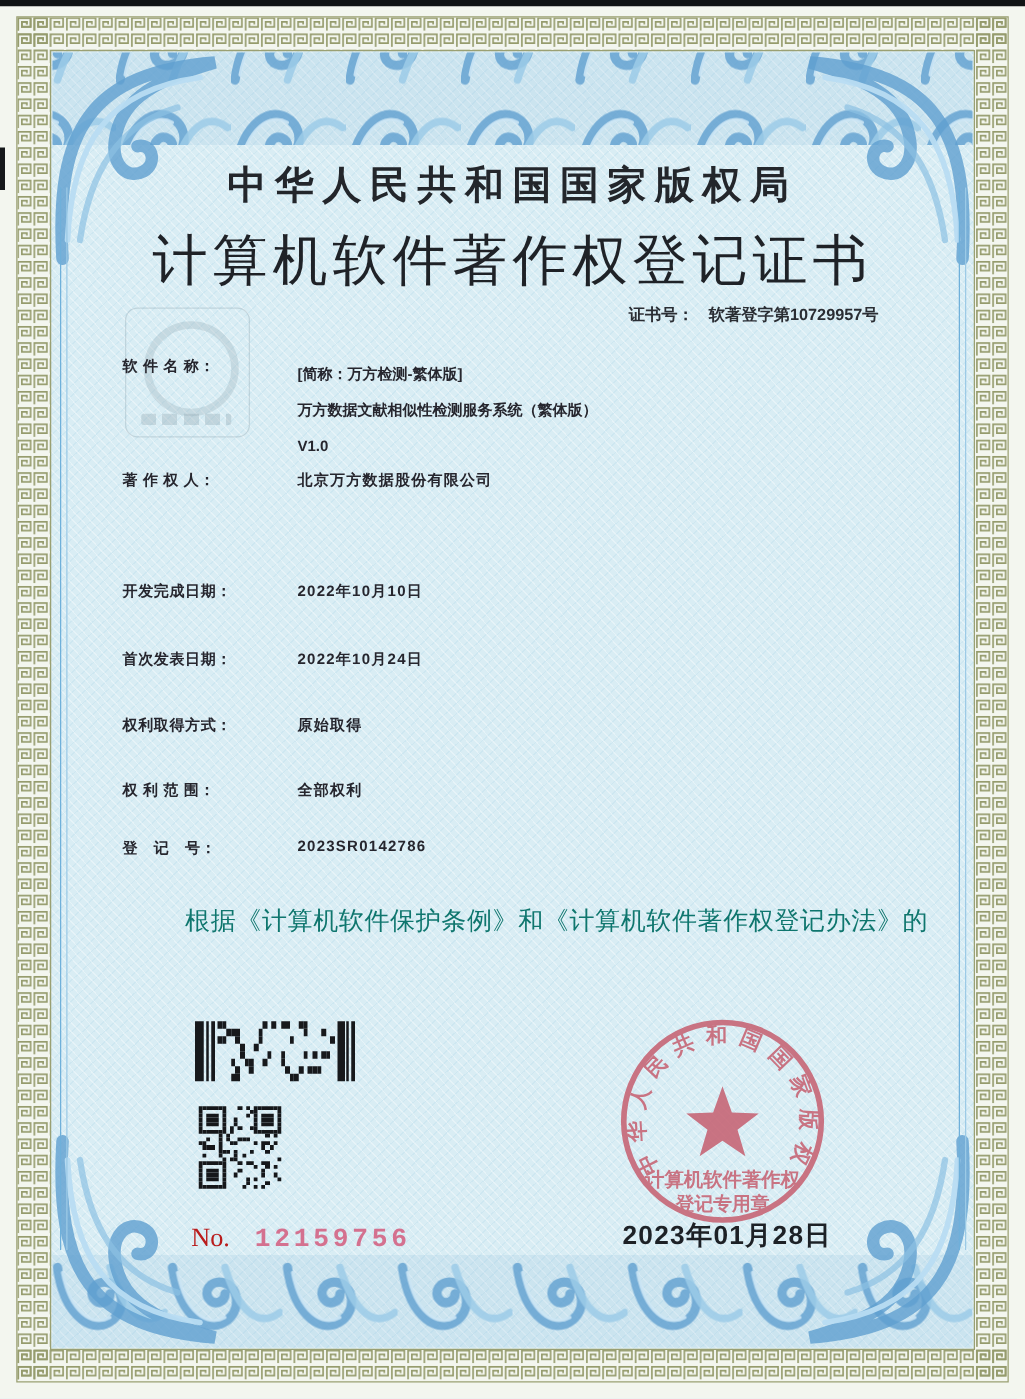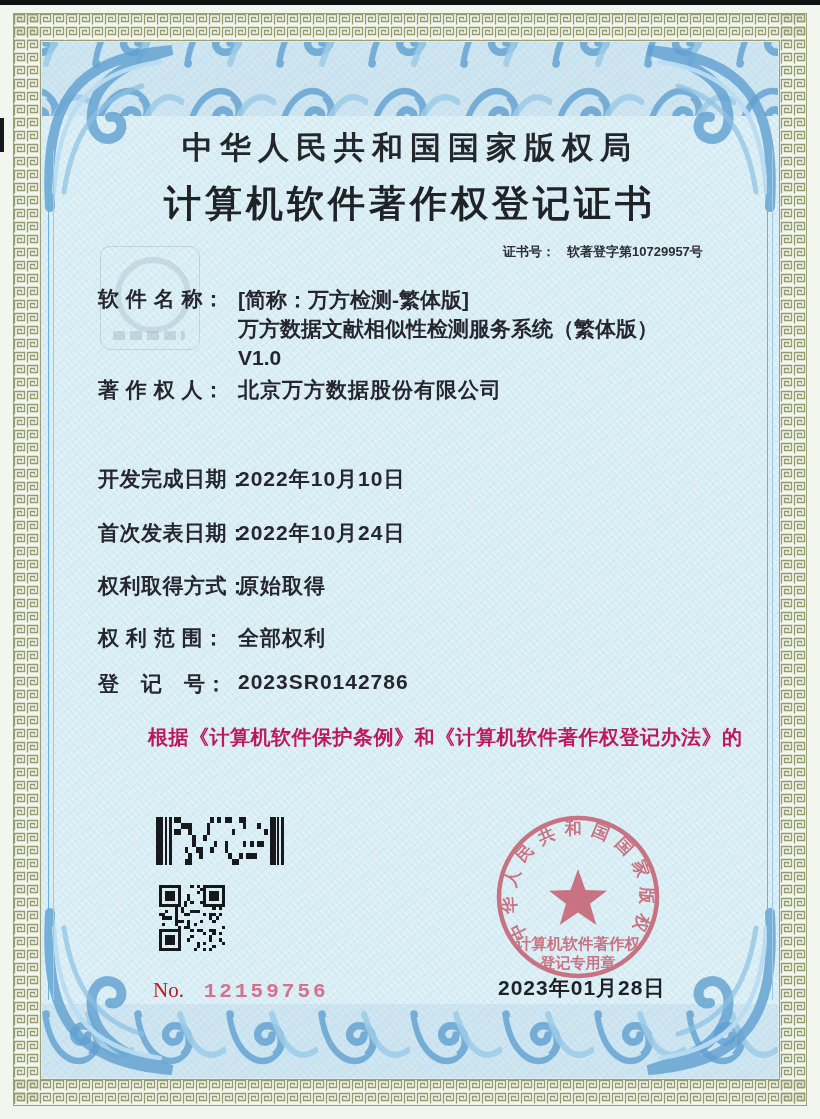--- a/index.html
+++ b/index.html
@@ -33,22 +33,22 @@
 
   .content{position:absolute;inset:0;z-index:4;color:#26262e;}
 
   .authority{
     position:absolute;left:0;top:127px;width:820px;text-align:center;
     font-family:"Liberation Serif","DejaVu Serif",serif;font-weight:600;
     font-size:31px;letter-spacing:7px;color:#23262b;white-space:nowrap;
   }
   .main-title{
     position:absolute;left:0;top:179px;width:820px;text-align:center;
-    font-family:"Liberation Serif","DejaVu Serif",serif;font-weight:700;
-    font-size:37px;letter-spacing:4px;color:#1f2227;white-space:nowrap;
+    font-family:"Liberation Serif","DejaVu Serif",serif;font-weight:400;
+    font-size:44px;letter-spacing:4px;color:#1f2227;white-space:nowrap;
   }
   .cert-line{
     position:absolute;left:503px;top:243px;font-size:13px;font-weight:700;
     color:#2a2d33;white-space:nowrap;
   }
   .cert-line .val{margin-left:12px;}
 
   .watermark{
     position:absolute;left:100px;top:246px;width:98px;height:102px;
     border:1.5px solid rgba(150,172,182,.38);border-radius:10px;z-index:1;
@@ -56,28 +56,28 @@
   .watermark .wm-circle{
     position:absolute;left:14px;top:10px;width:64px;height:64px;border-radius:50%;
     border:6px solid rgba(150,172,182,.30);
   }
   .watermark .wm-dashes{
     position:absolute;left:12px;bottom:9px;width:72px;height:9px;
     background:repeating-linear-gradient(90deg, rgba(150,172,182,.38) 0 12px, transparent 12px 17px);
     border-radius:2px;
   }
 
-  .field-row{position:absolute;left:98px;display:flex;font-size:21px;font-weight:700;white-space:nowrap;}
+  .field-row{position:absolute;left:98px;display:flex;font-size:12px;font-weight:700;white-space:nowrap;}
   .field-row .lbl{flex:none;width:140px;letter-spacing:.5px;}
   .field-row .val{letter-spacing:1px;text-align:center;}
   .multi .lines div{line-height:29px;}
 
   .statement{
     position:absolute;left:98px;top:714px;width:660px;
-    font-size:20px;font-weight:700;line-height:46px;color:#be185d;letter-spacing:.5px;
+    font-size:20px;font-weight:400;line-height:46px;color:#0f766e;letter-spacing:.5px;
   }
   .statement .l1{text-indent:50px;}
 
   .barcode{
     position:absolute;left:156px;top:817px;width:128px;height:48px;display:flex;align-items:stretch;
   }
   .barcode .bar{flex:none;background:#17191c;height:100%;}
   .barcode .gap{flex:none;height:100%;}
   .bc-mid{flex:1;display:grid;grid-template-columns:repeat(26,1fr);grid-template-rows:repeat(8,1fr);height:100%;}
   .bc-mid i{display:block;}

